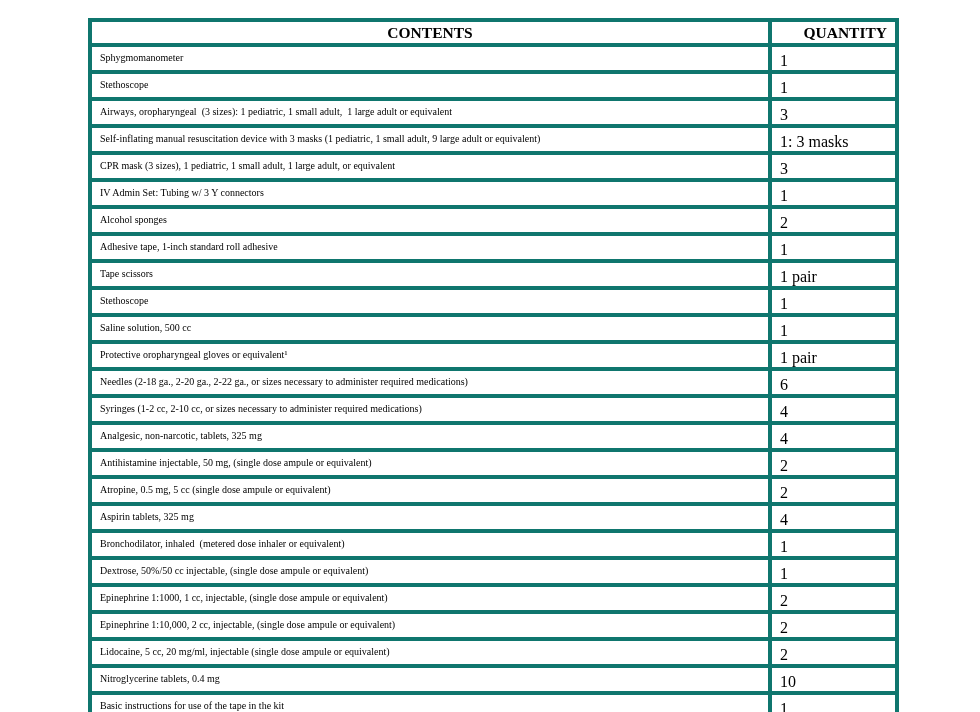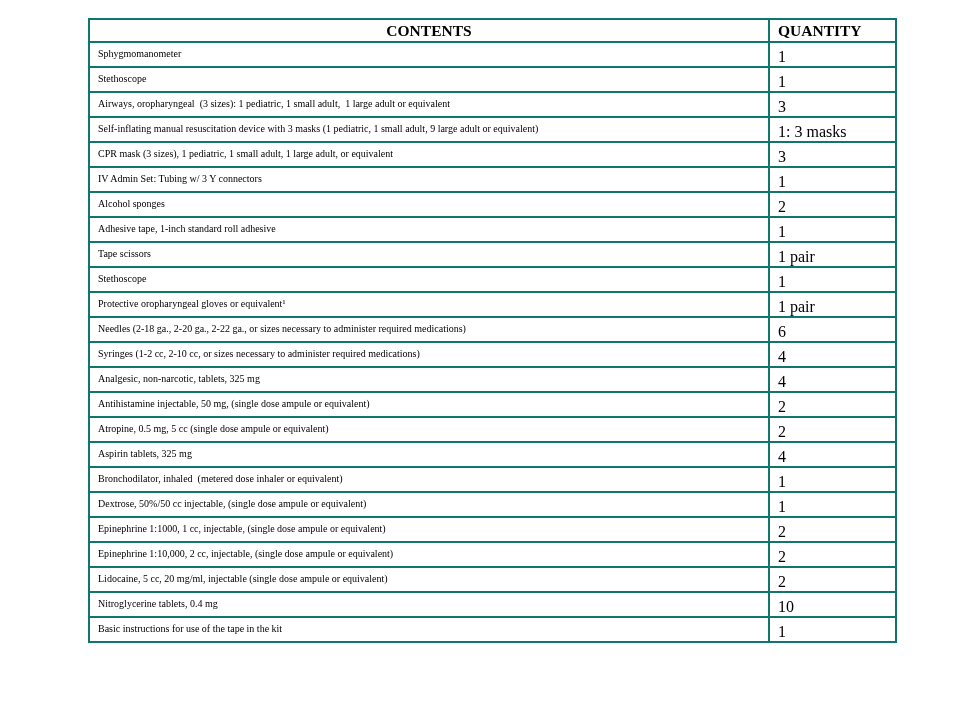--- a/index.html
+++ b/index.html
@@ -26,32 +26,32 @@
   }
   table.kit-table {
     border-collapse: collapse;
     width: 807px;
     table-layout: fixed;
   }
   col.col-contents { width: 680px; }
   col.col-quantity { width: 127px; }
   table.kit-table th,
   table.kit-table td {
-    border: 2px solid #0f766e;
+    border: 4px solid #0f766e;
     background: #ffffff;
   }
   th.contents-header {
     text-align: center;
     font-weight: bold;
     font-size: 15.5px;
     line-height: 19px;
     padding: 1px 8px;
   }
   th.quantity-header {
-    text-align: left;
+    text-align: right;
     font-weight: bold;
     font-size: 15.5px;
     line-height: 19px;
     padding: 1px 8px;
   }
   td.contents-cell {
     font-size: 10px;
     line-height: 18px;
     padding: 2px 7px 3px 8px;
     vertical-align: top;
@@ -117,20 +117,24 @@
           </tr>
           <tr>
             <td class="contents-cell">Tape scissors</td>
             <td class="quantity-cell">1 pair</td>
           </tr>
           <tr>
             <td class="contents-cell">Stethoscope</td>
             <td class="quantity-cell">1</td>
           </tr>
           <tr>
+            <td class="contents-cell">Saline solution, 500 cc</td>
+            <td class="quantity-cell">1</td>
+          </tr>
+          <tr>
             <td class="contents-cell">Protective oropharyngeal gloves or equivalent¹</td>
             <td class="quantity-cell">1 pair</td>
           </tr>
           <tr>
             <td class="contents-cell">Needles (2-18 ga., 2-20 ga., 2-22 ga., or sizes necessary to administer required medications)</td>
             <td class="quantity-cell">6</td>
           </tr>
           <tr>
             <td class="contents-cell">Syringes (1-2 cc, 2-10 cc, or sizes necessary to administer required medications)</td>
             <td class="quantity-cell">4</td>

